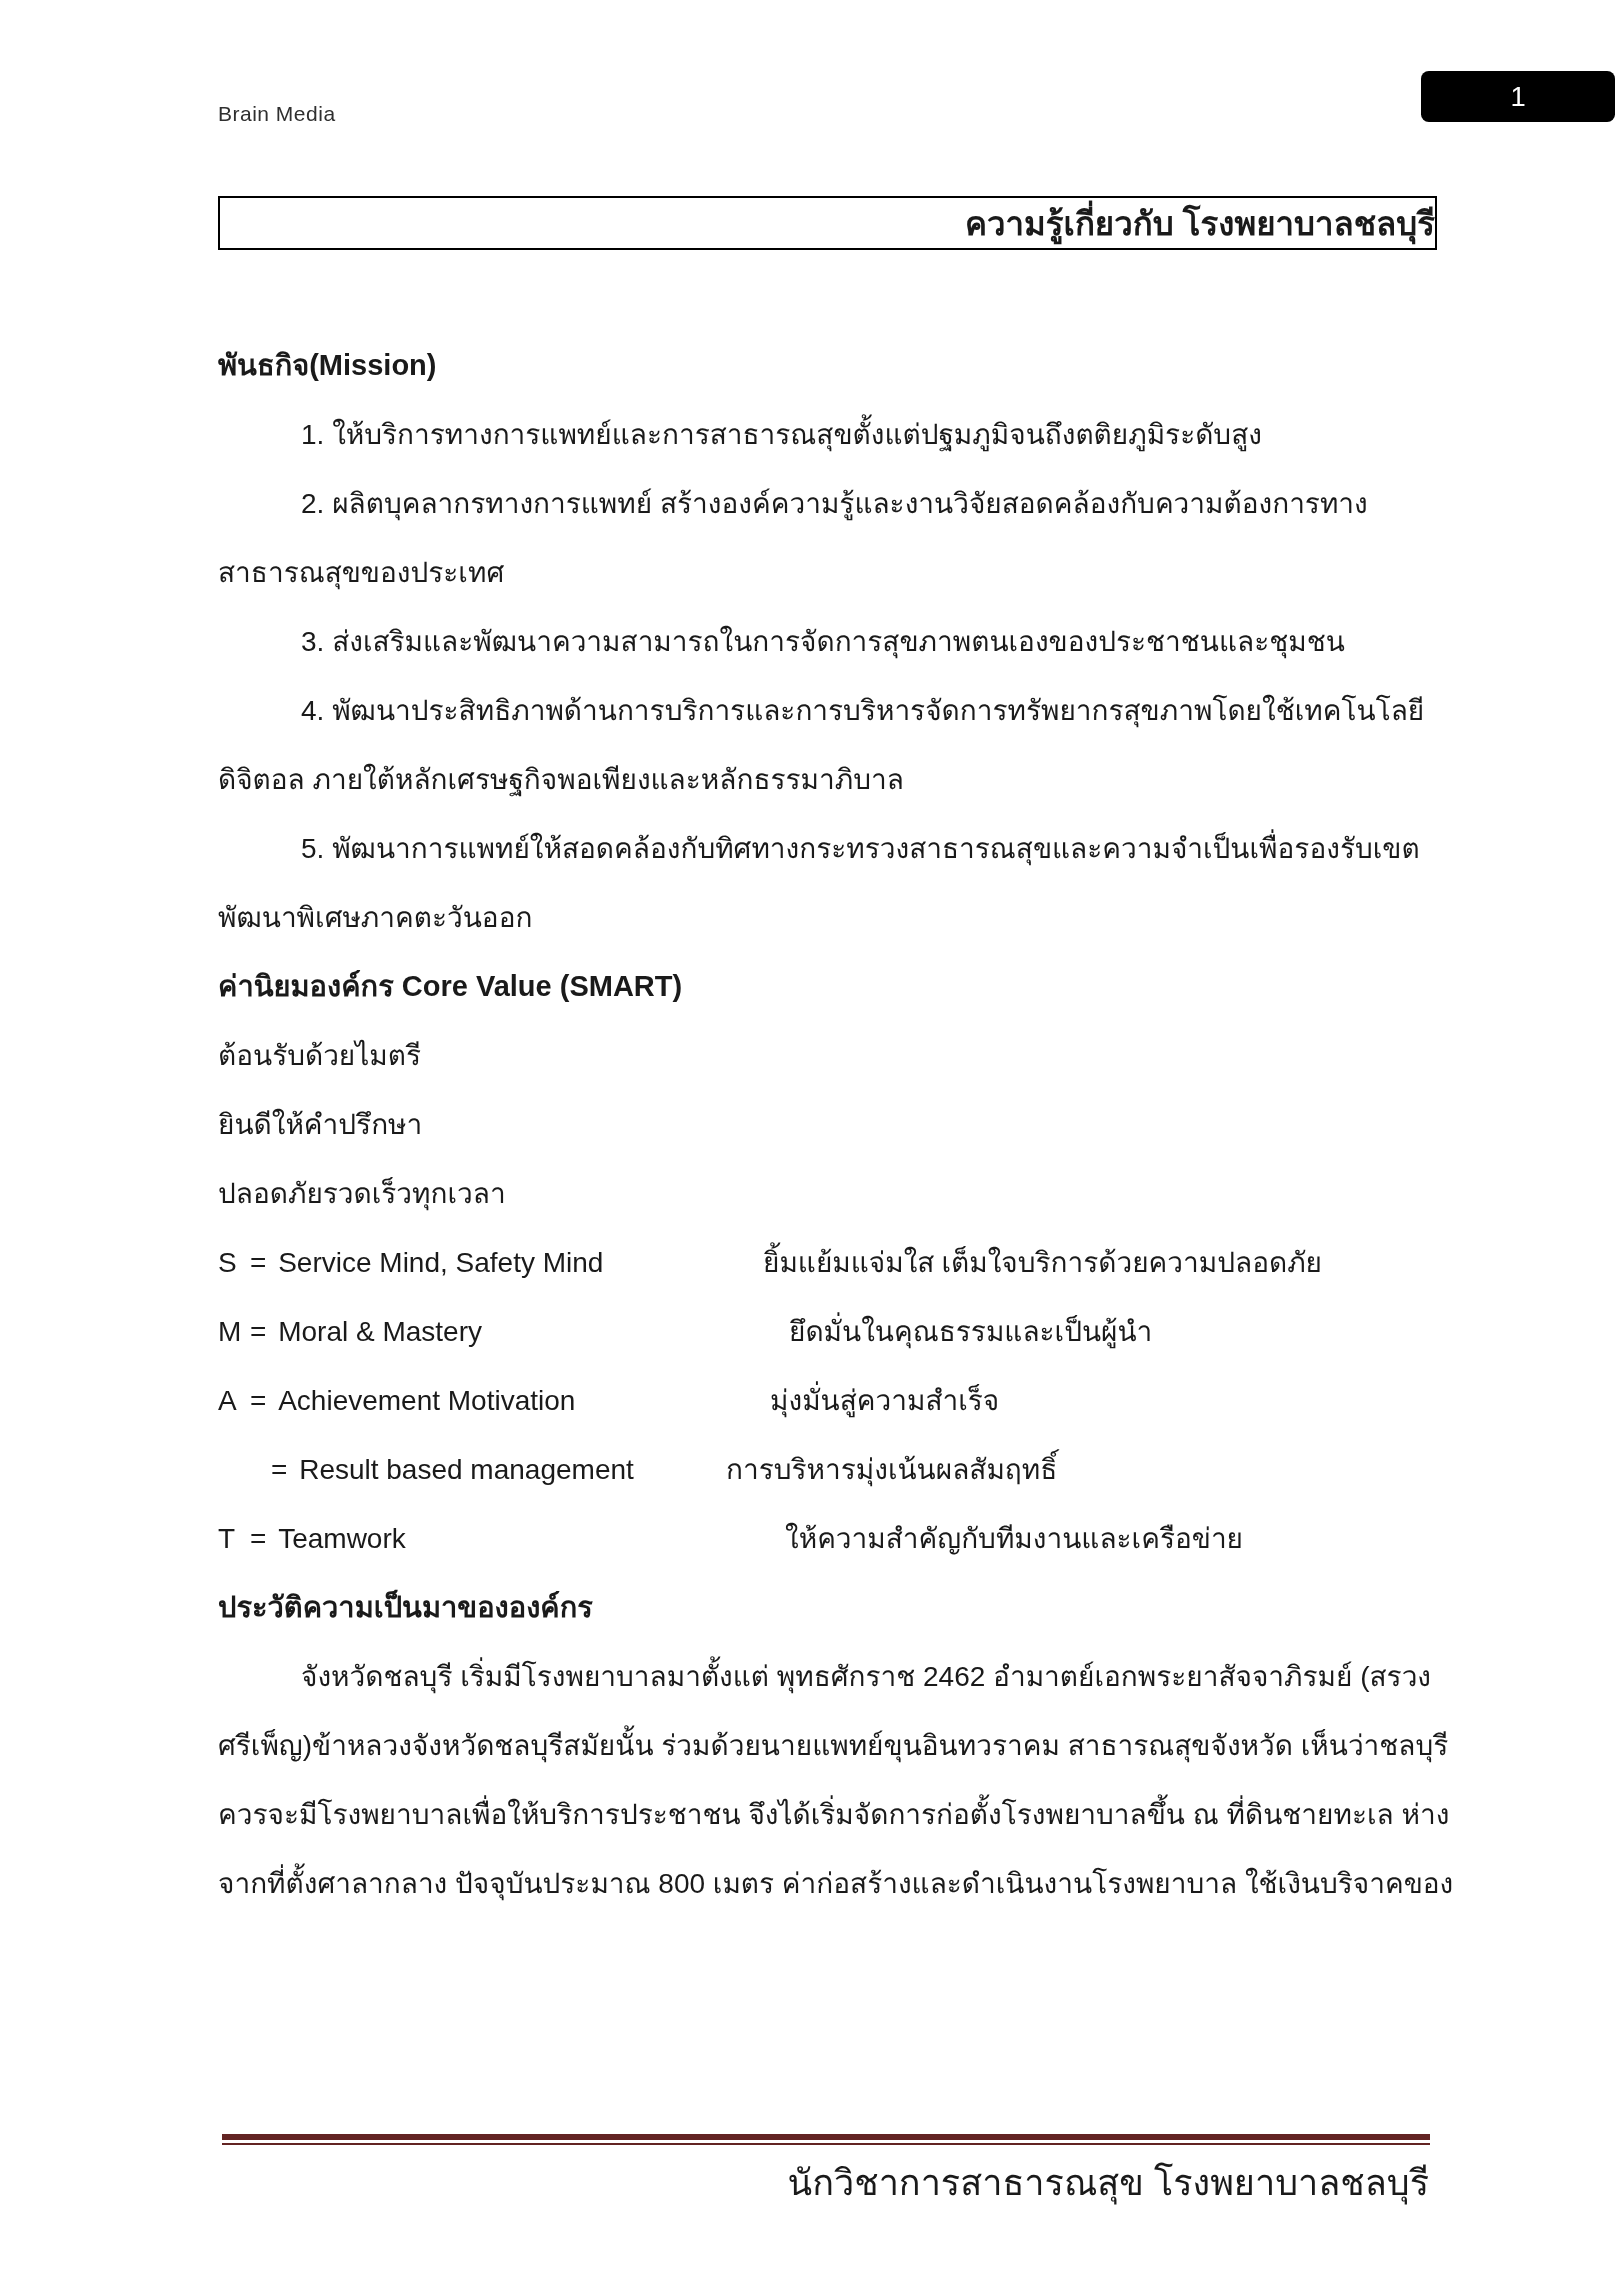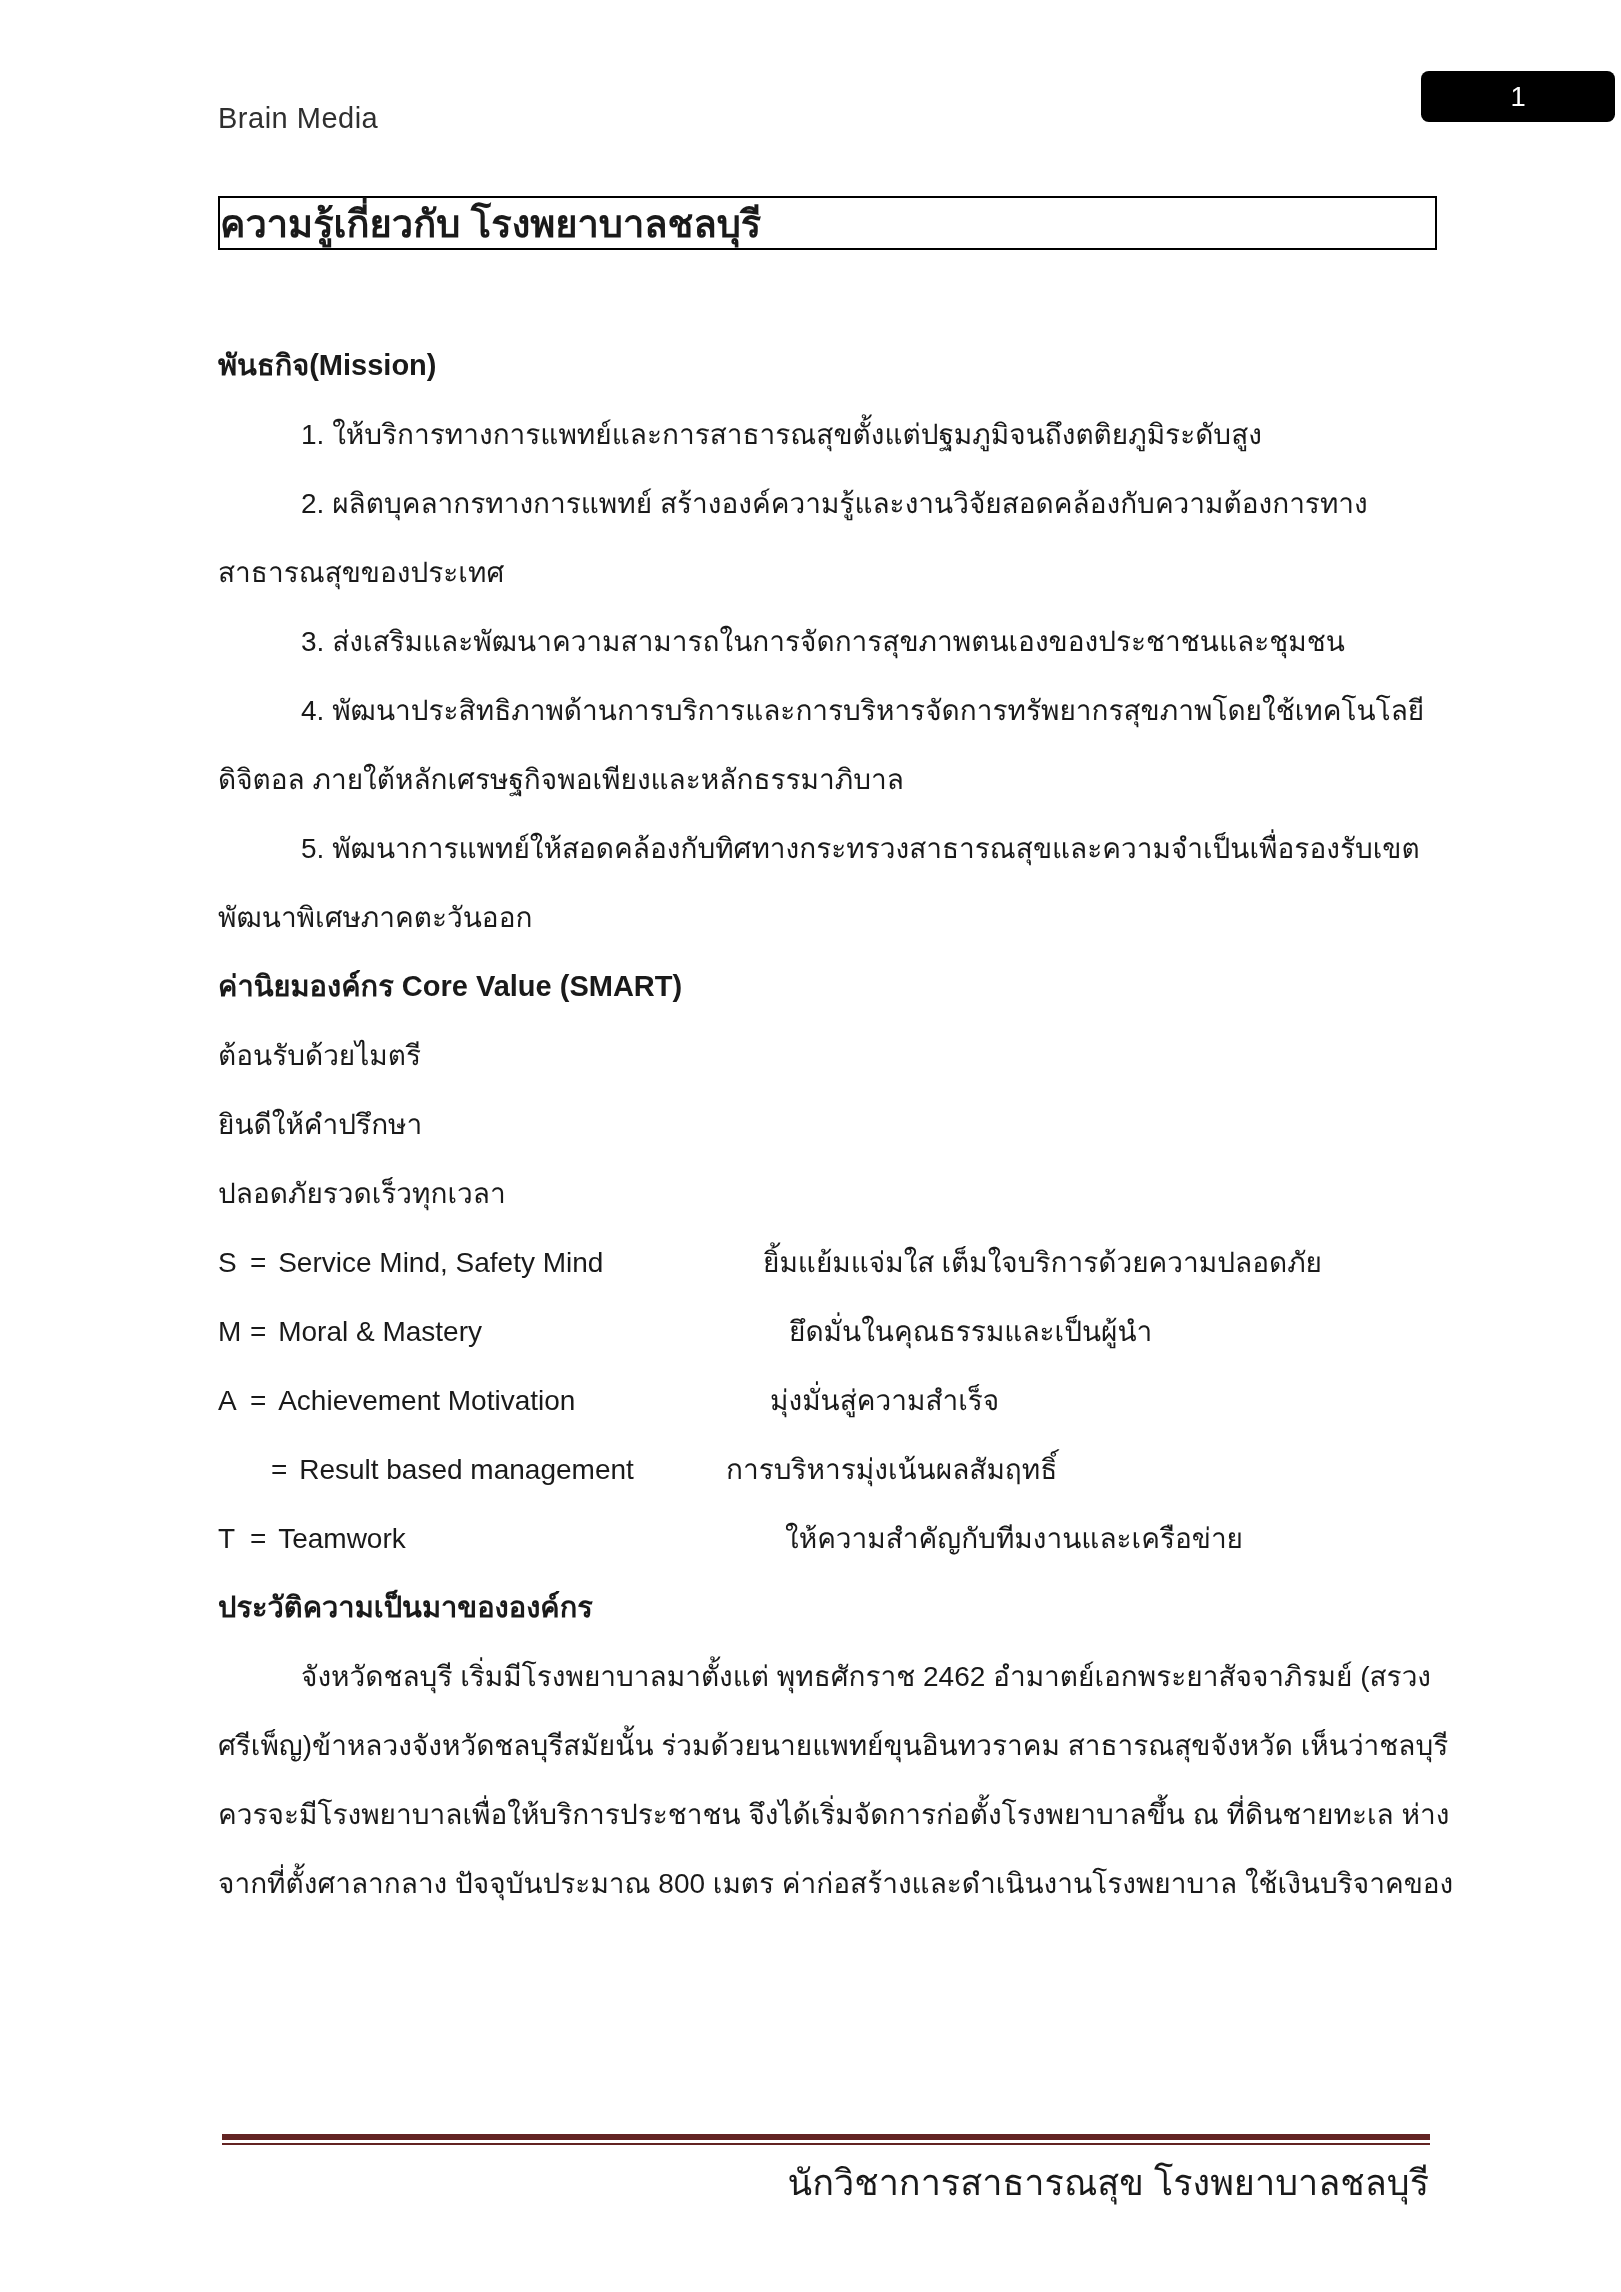--- a/index.html
+++ b/index.html
@@ -6,33 +6,33 @@
   .page{
     position:relative;
     width:1621px;height:2293px;
     background:#ffffff;
     font-family:"Liberation Sans","DejaVu Sans",sans-serif;
     color:#1a1a1a;
     overflow:hidden;
   }
   .brand{
     position:absolute;left:218px;top:102px;
-    font-size:29px;color:#2f2f2f;letter-spacing:0.5px;
+    font-size:21px;color:#2f2f2f;letter-spacing:0.5px;
   }
   .page-badge{
     position:absolute;left:1421px;top:71px;width:194px;height:51px;
     background:#000;border-radius:7.8px;
     display:flex;align-items:center;justify-content:center;
     color:#fff;font-size:27.4px;
   }
   .title-box{
     position:absolute;left:218px;top:196px;width:1215px;height:50px;
     border:2.9px solid #000;
-    display:flex;align-items:center;justify-content:flex-start;
-    font-size:38px;font-weight:700;
+    display:flex;align-items:center;justify-content:flex-end;
+    font-size:33px;font-weight:700;
   }
   .doc-body{
     position:absolute;left:218px;top:331px;width:1221px;
     font-size:28px;
   }
   .line{height:69px;line-height:69px;white-space:nowrap;position:relative;}
   .line.heading{font-weight:700;font-size:29px;}
   .line.indent{padding-left:83px;}
   .smart-row .letter{display:inline-block;width:32px;}
   .smart-row.eq-indent .letter{width:53px;}

